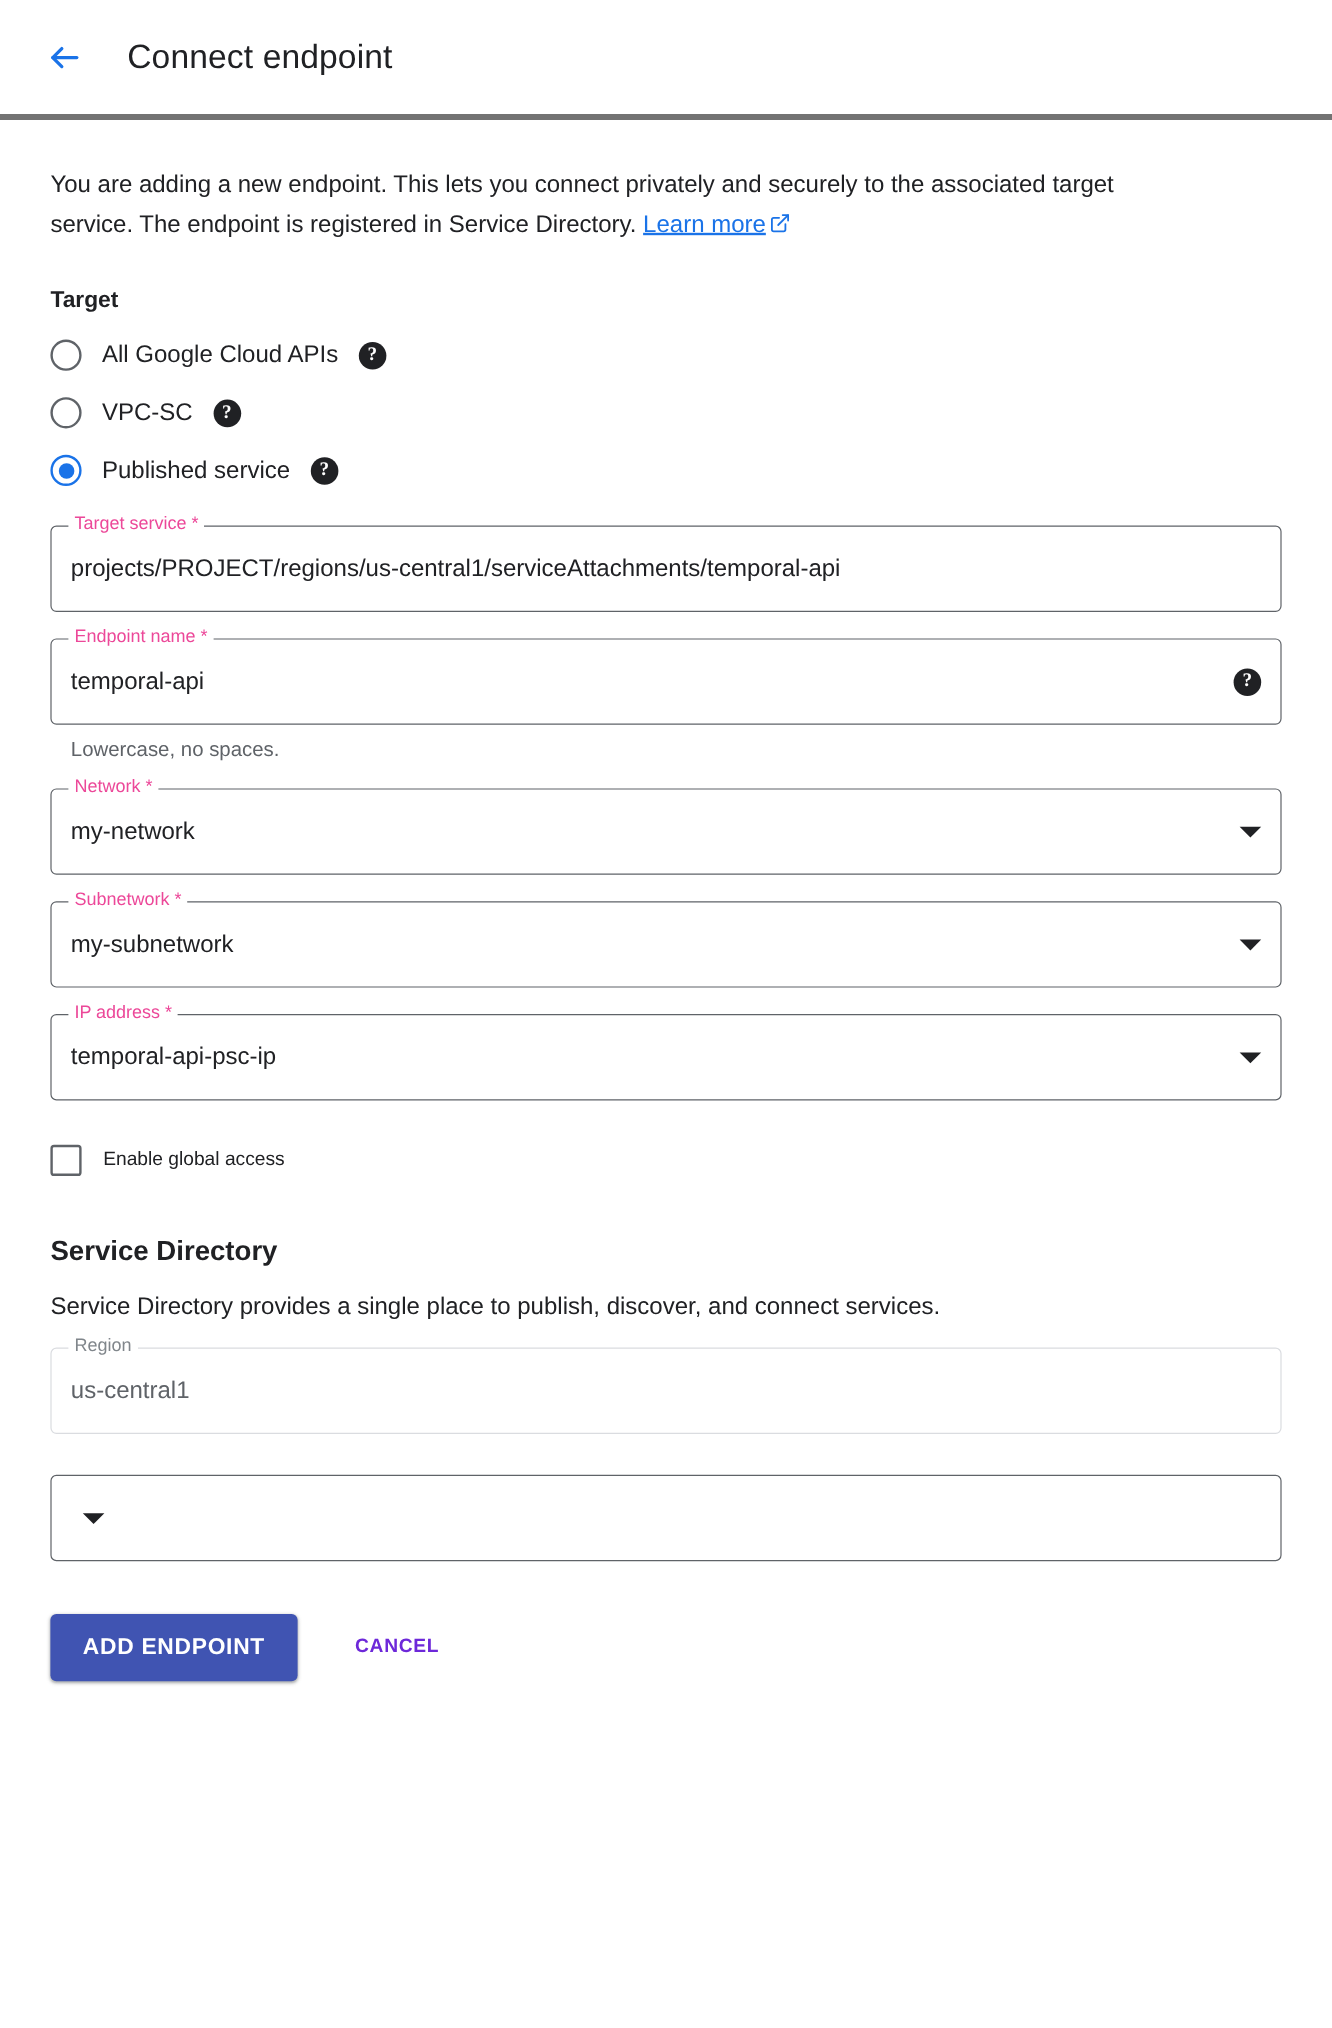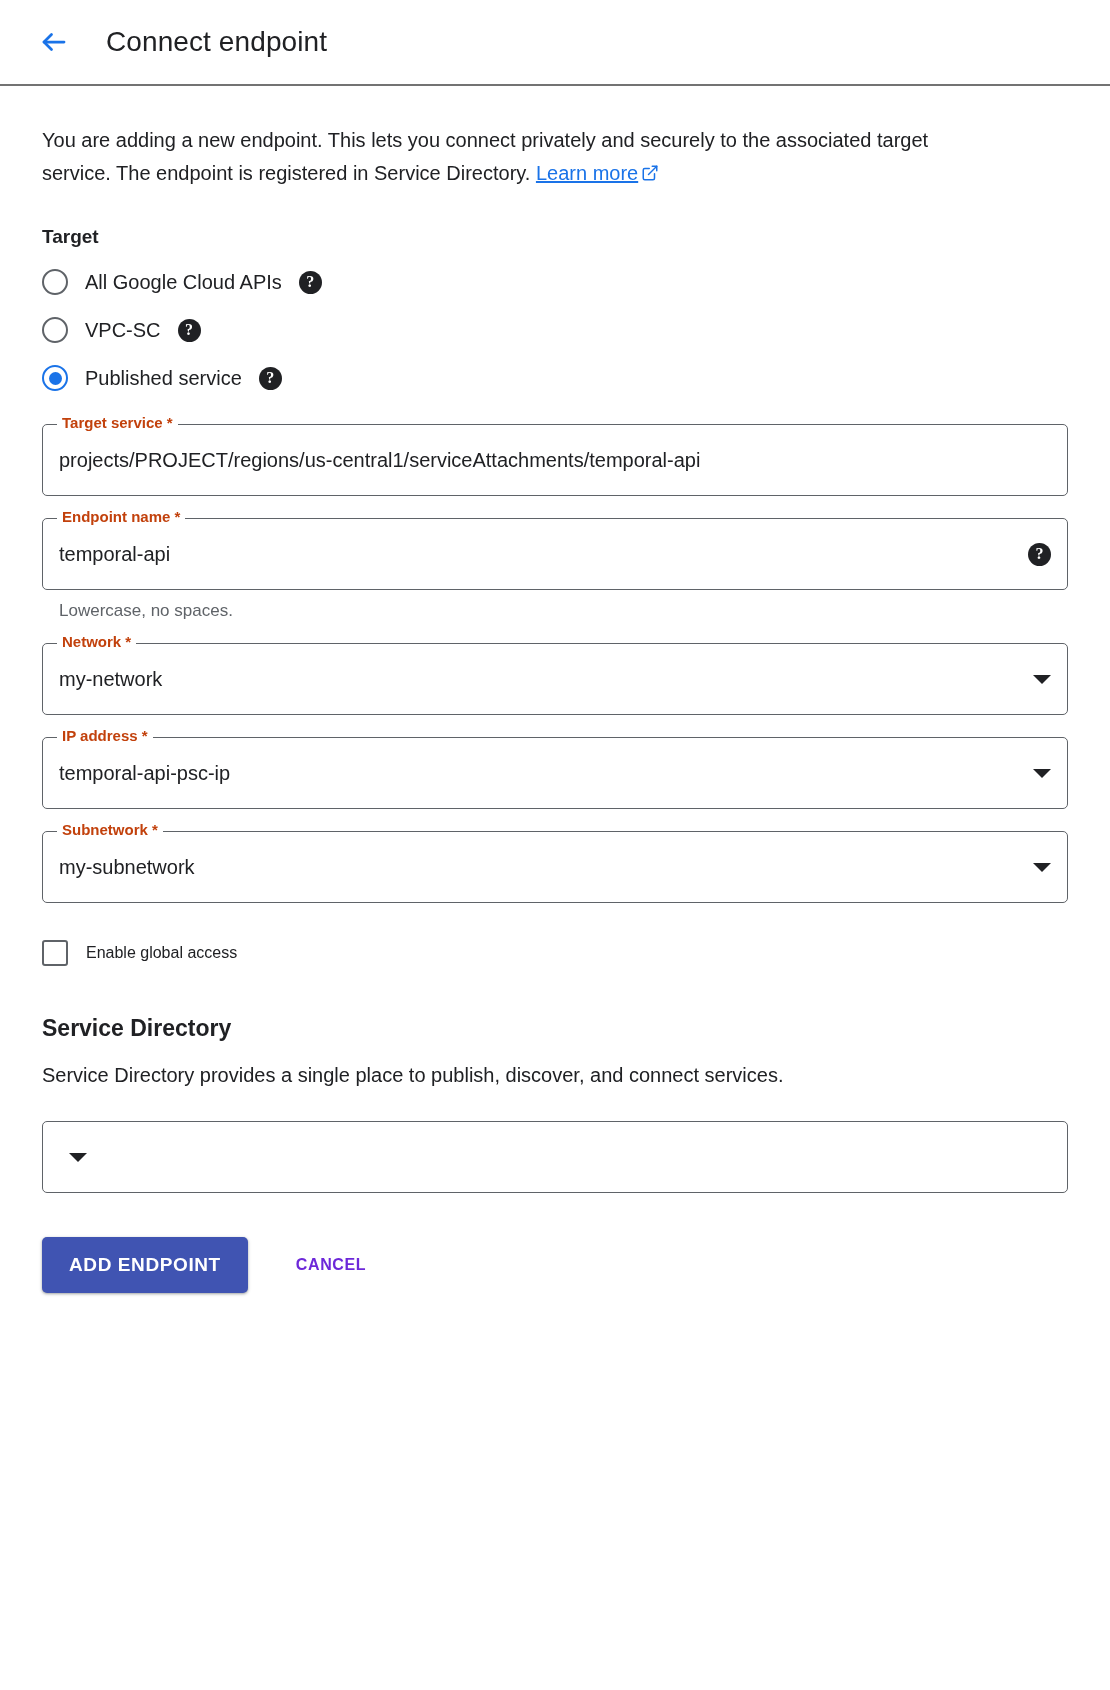--- a/index.html
+++ b/index.html
@@ -6,25 +6,25 @@
   html, body {
     margin: 0; padding: 0;
     background: #ffffff;
     font-family: "Liberation Sans", sans-serif;
     color: #202124;
   }
   body { width: 1110px; height: 1690px; position: relative; overflow: hidden; }
 
   
   .header {
-    height: 86px;
+    height: 100px;
     display: flex;
     align-items: center;
     padding-left: 30px;
-    border-bottom: 2px solid #737373;
+    border-bottom: 5px solid #737373;
   }
   .back-btn {
     width: 48px; height: 48px;
     display: flex; align-items: center; justify-content: center;
     cursor: pointer; background: none; border: none; padding: 0;
   }
   .back-btn svg { display: block; }
   .header-title {
     font-size: 28px;
     font-weight: 400;
@@ -119,22 +119,22 @@
     border-color: #dadce0;
     background: #fff;
   }
   .field-legend {
     position: absolute;
     top: -10px;
     left: 14px;
     background: #fff;
     padding: 0 5px;
     font-size: 15px;
-    font-weight: 700;
-    color: #c2410c;
+    font-weight: 400;
+    color: #ec4899;
     line-height: 1;
   }
   .field.disabled .field-legend {
     font-weight: 400;
     color: #80868b;
   }
   .field-value {
     font-size: 20px;
     color: #202124;
     flex: 1;
@@ -286,39 +286,43 @@
   </div>
   <div class="helper-text">Lowercase, no spaces.</div>
 
   <div class="field">
     <span class="field-legend">Network *</span>
     <span class="field-value">my-network</span>
     <span class="caret"></span>
   </div>
 
   <div class="field">
+    <span class="field-legend">Subnetwork *</span>
+    <span class="field-value">my-subnetwork</span>
+    <span class="caret"></span>
+  </div>
+
+  <div class="field">
     <span class="field-legend">IP address *</span>
     <span class="field-value">temporal-api-psc-ip</span>
     <span class="caret"></span>
   </div>
 
-  <div class="field">
-    <span class="field-legend">Subnetwork *</span>
-    <span class="field-value">my-subnetwork</span>
-    <span class="caret"></span>
-  </div>
-
   <div class="checkbox-row">
     <span class="checkbox"></span>
     <span class="checkbox-label">Enable global access</span>
   </div>
 
   <div class="sd-title">Service Directory</div>
   <div class="sd-desc">Service Directory provides a single place to publish, discover, and connect services.</div>
 
+  <div class="field disabled">
+    <span class="field-legend">Region</span>
+    <span class="field-value">us-central1</span>
+  </div>
 
   <div class="field" style="margin-top:34px;">
     <span class="caret"></span>
   </div>
 
   <div class="btn-row">
     <button class="btn-primary">ADD ENDPOINT</button>
     <button class="btn-text">CANCEL</button>
   </div>
 

